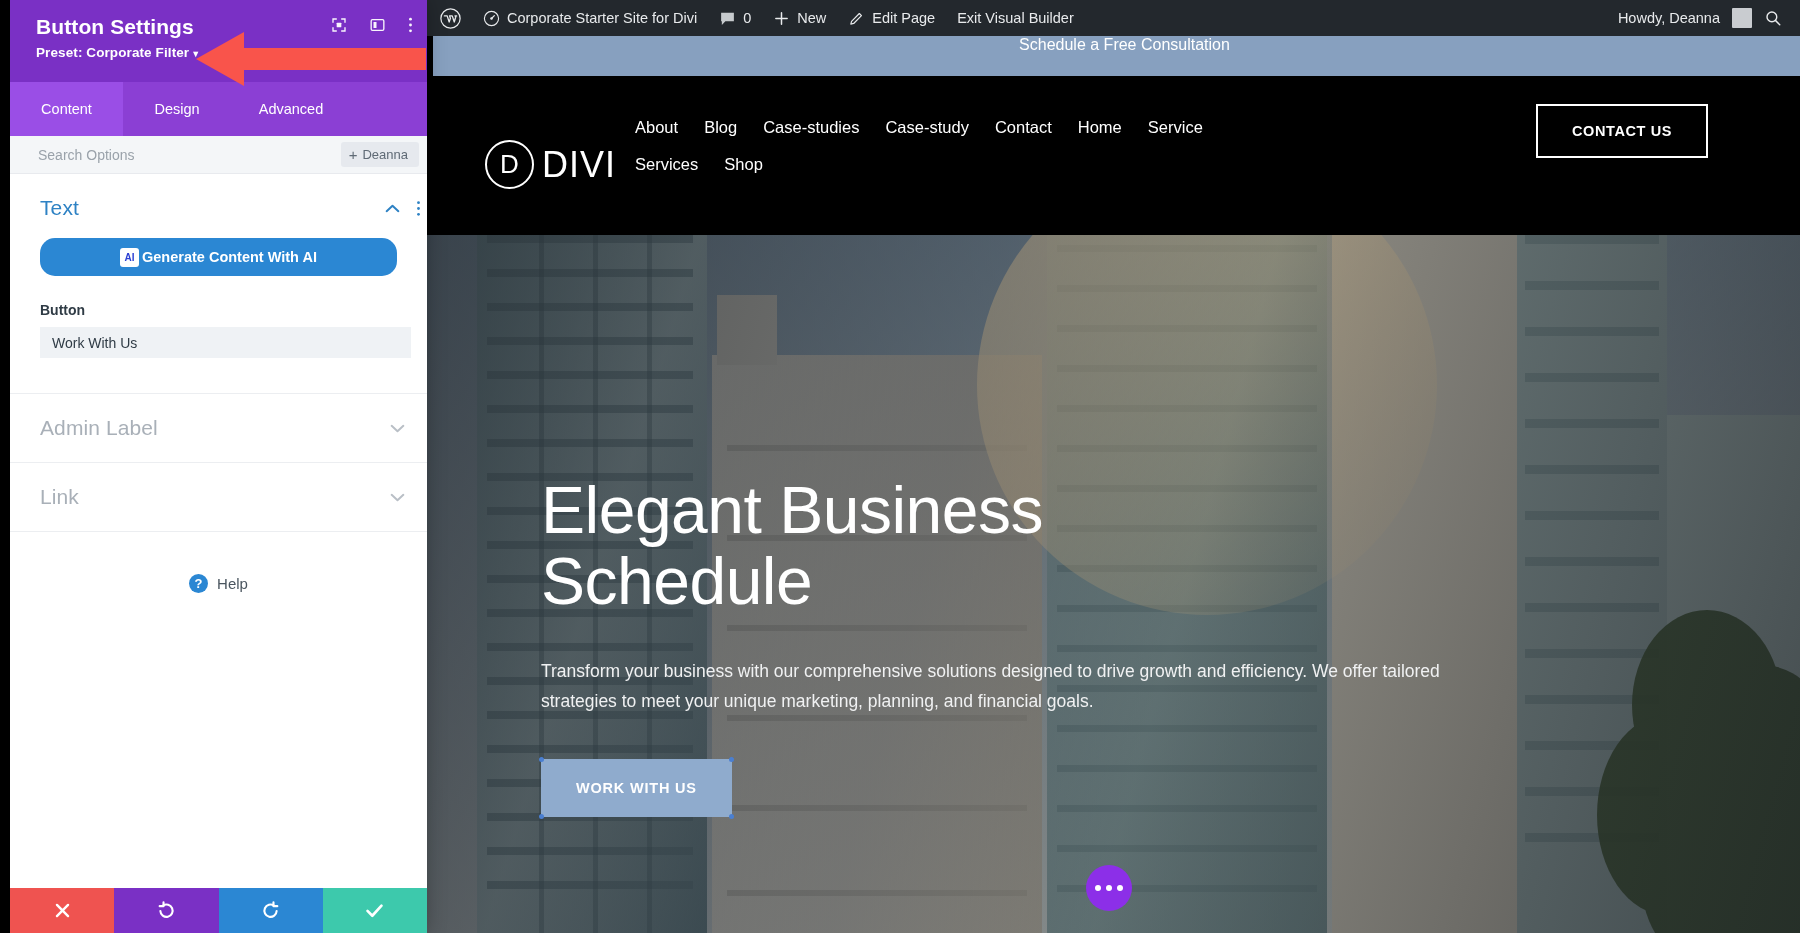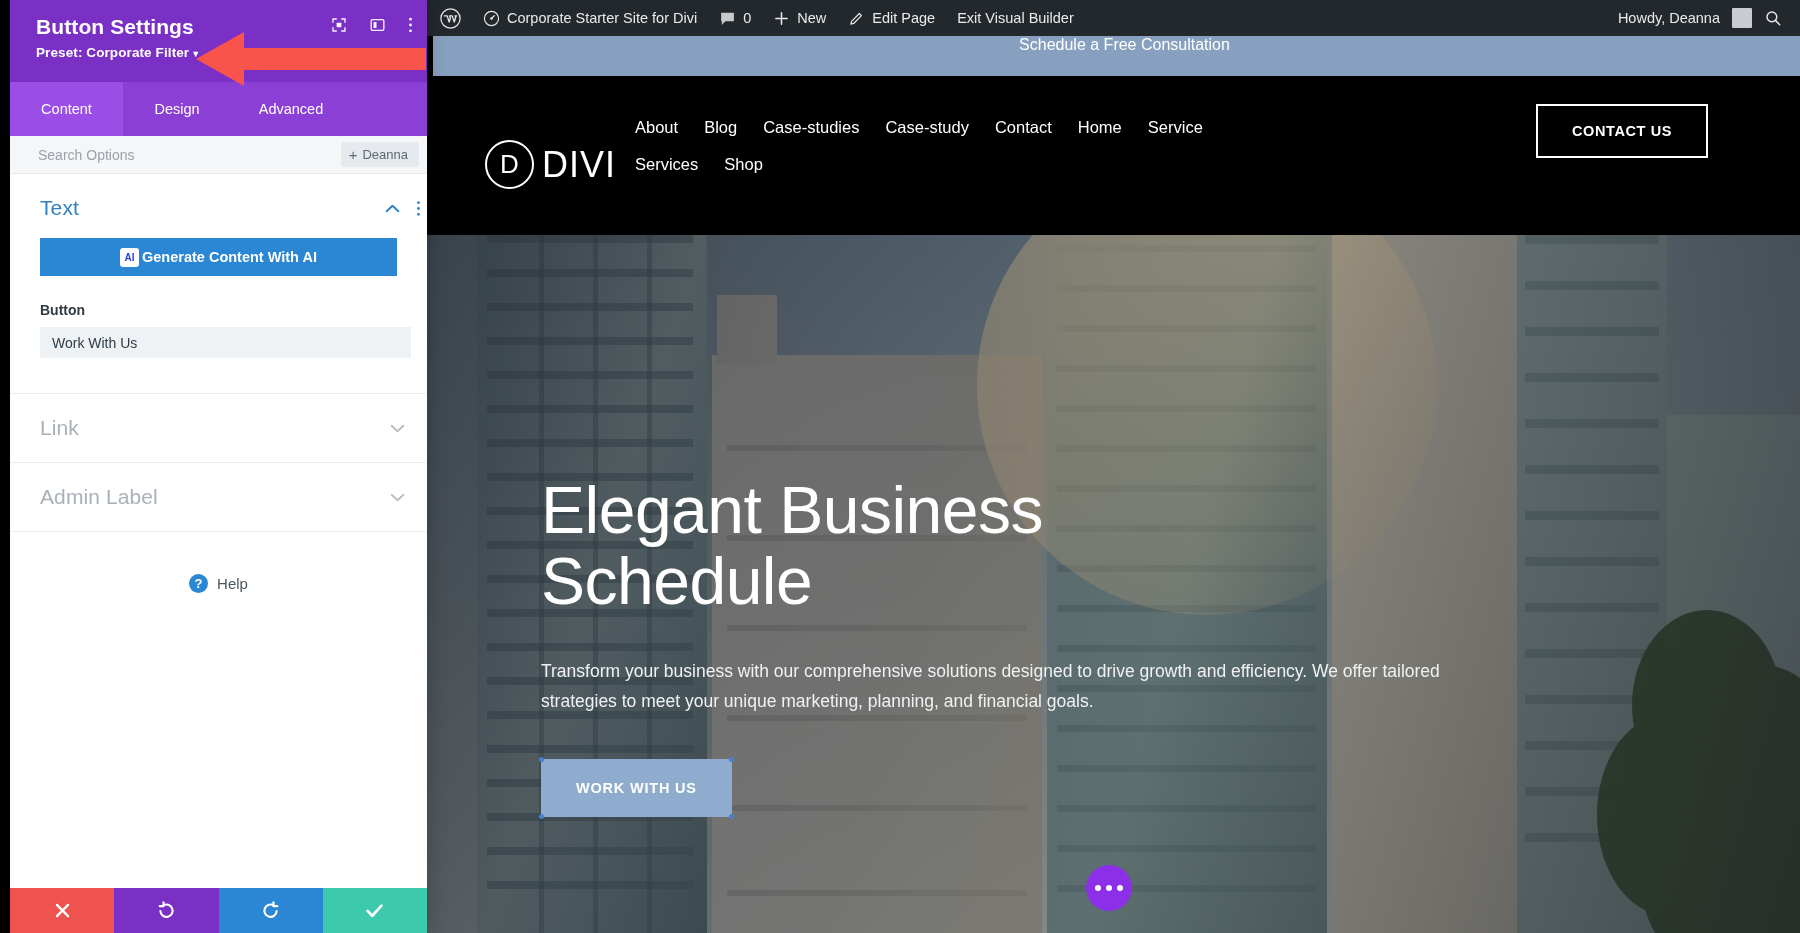--- a/index.html
+++ b/index.html
@@ -85,21 +85,21 @@
     flex: 1; font-size: 21px; color: #2e82c4; font-weight: 400;
     letter-spacing: .1px;
   }
   .section-title.collapsed { color: #a9b0b8; }
   .chev { color: #2e82c4; font-size: 13px; line-height:1; cursor:pointer; }
   .chev.grey { color: #b9bfc6; }
   .dots-v { margin-left: 16px; color: #2e82c4; cursor: pointer; line-height: 0; }
 
   .ai-btn {
     margin: 0 30px; height: 38px;
-    background: #2b87d3; border-radius: 0;
+    background: #2b87d3; border-radius: 15px;
     display: flex; align-items: center; justify-content: center;
     gap: 3px; cursor: pointer;
   }
   .ai-btn-label { color: #fff; font-size: 14.5px; font-weight: bold; }
   .ai-badge {
     width: 19px; height: 19px; background: #fff; border-radius: 3px;
     display:flex; align-items:center; justify-content:center;
     font-size: 10px; font-weight: bold; color: #2b3fd3;
     font-family: "Liberation Sans", sans-serif;
   }
@@ -537,37 +537,37 @@
       </div>
 
       <div class="field-group">
         <div class="field-label">Button</div>
         <input class="field-input" type="text" value="Work With Us" style="">
       </div>
 
       <div class="divider"></div>
 
       <div class="collapsed-row">
+        <div class="section-title collapsed">Admin Label</div>
+        <span class="chev grey">
+          <svg width="15" height="9" viewBox="0 0 16 10">
+              <path d="M1.5 2L8 8l6.5-6" fill="none" stroke="#b9bfc6" stroke-width="2.2" stroke-linecap="round" stroke-linejoin="round"></path>
+            </svg>
+        </span>
+      </div>
+
+      <div class="collapsed-row">
         <div class="section-title collapsed">Link</div>
         <span class="chev grey">
           <svg width="15" height="9" viewBox="0 0 16 10">
               <path d="M1.5 2L8 8l6.5-6" fill="none" stroke="#b9bfc6" stroke-width="2.2" stroke-linecap="round" stroke-linejoin="round"></path>
             </svg>
         </span>
       </div>
 
-      <div class="collapsed-row">
-        <div class="section-title collapsed">Admin Label</div>
-        <span class="chev grey">
-          <svg width="15" height="9" viewBox="0 0 16 10">
-              <path d="M1.5 2L8 8l6.5-6" fill="none" stroke="#b9bfc6" stroke-width="2.2" stroke-linecap="round" stroke-linejoin="round"></path>
-            </svg>
-        </span>
-      </div>
-
       <div class="help-row">
         <span class="help-icon">?</span>
         <span class="help-label">Help</span>
       </div>
     </div>
 
     <div class="panel-actions">
       <div class="action-btn action-cancel">
         <svg width="19" height="19" viewBox="0 0 24 24">
           <path d="M5 5l14 14M19 5L5 19" stroke="#fff" stroke-width="3" stroke-linecap="round"></path>

